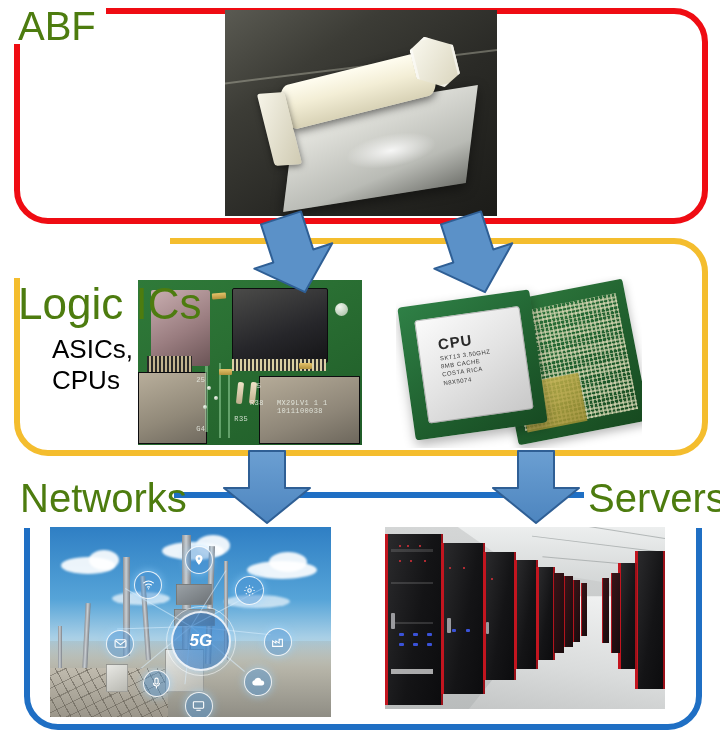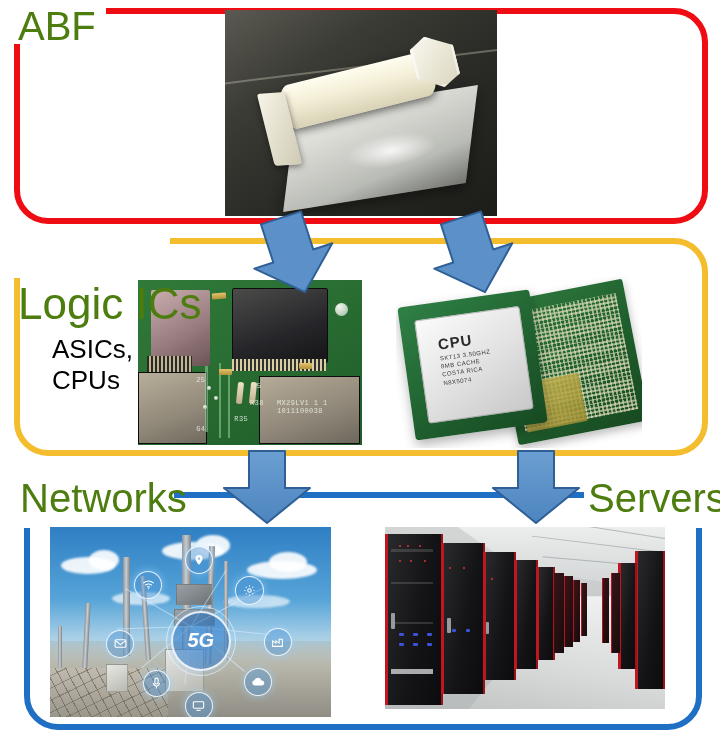--- a/index.html
+++ b/index.html
@@ -292,21 +292,21 @@
     display: flex;
     align-items: center;
     justify-content: center;
     color: #ffffff;
   }
   .icon-bubble svg { display: block; }
   .bubble-5g {
     width: 56px; height: 56px;
     border-width: 2px;
     background: radial-gradient(circle at 50% 50%, rgba(60,140,215,.75), rgba(40,110,190,.5));
-    font-size: 20px; font-weight: 700; font-style: italic;
+    font-size: 17px; font-weight: 700; font-style: italic;
     font-family: "Liberation Sans", sans-serif;
   }
   .bubble-5g::after {
     content: "";
     position: absolute; inset: -7px;
     border-radius: 50%;
     border: 1.5px solid rgba(255,255,255,.55);
   }
   .net-link {
     position: absolute;

